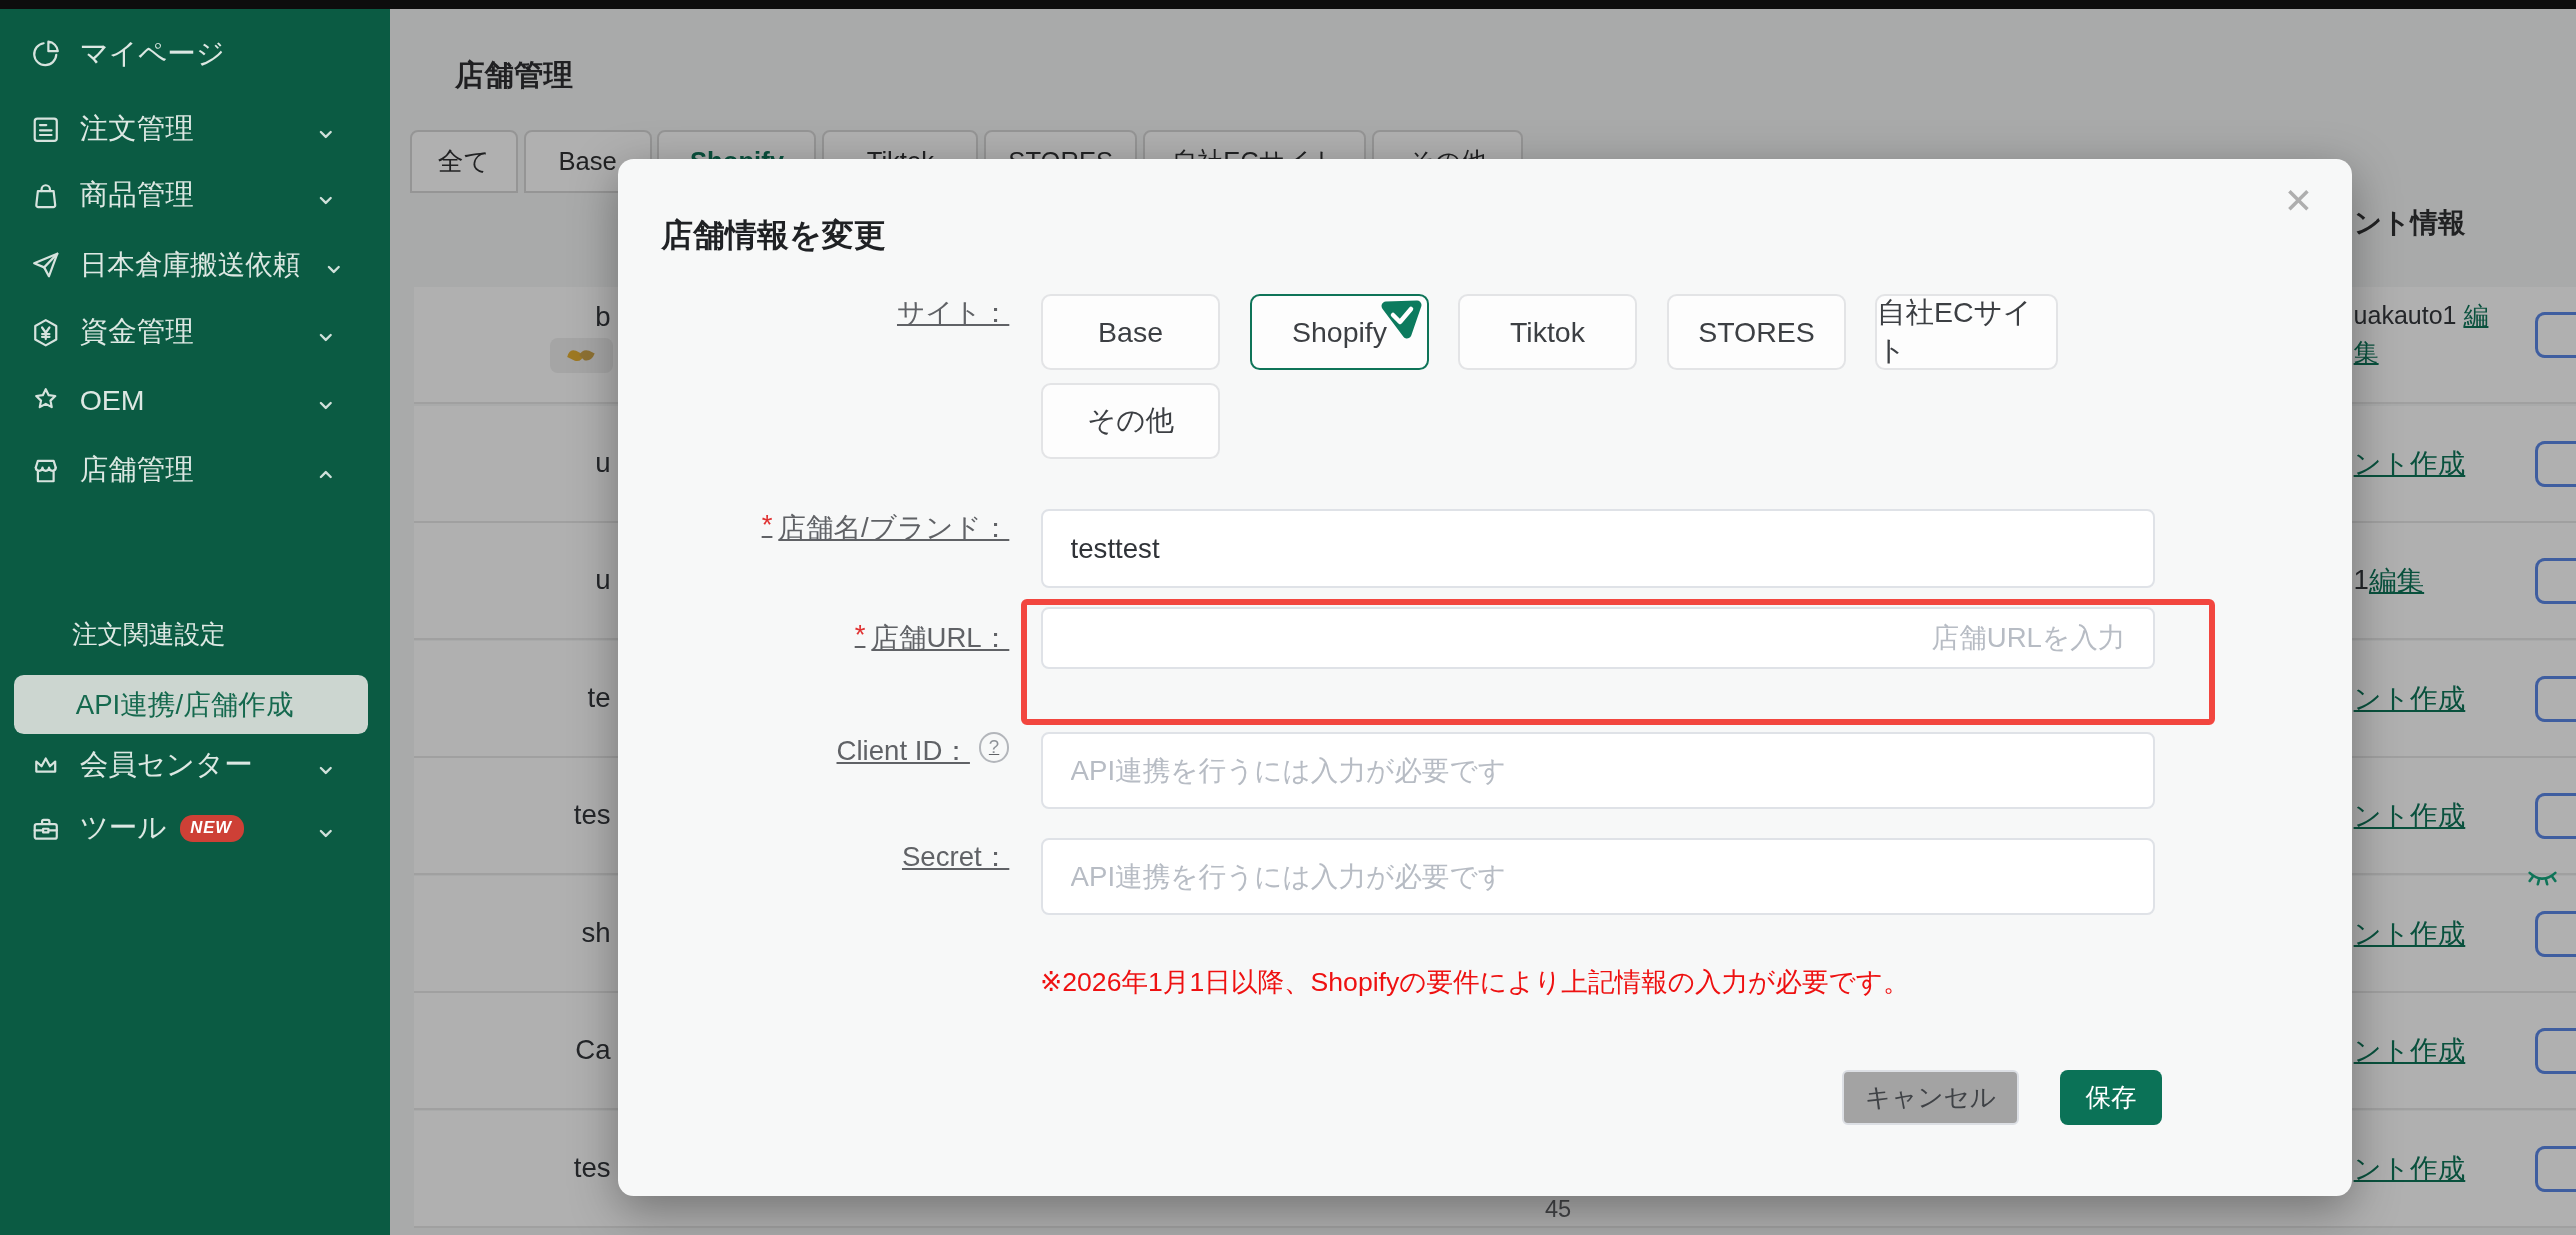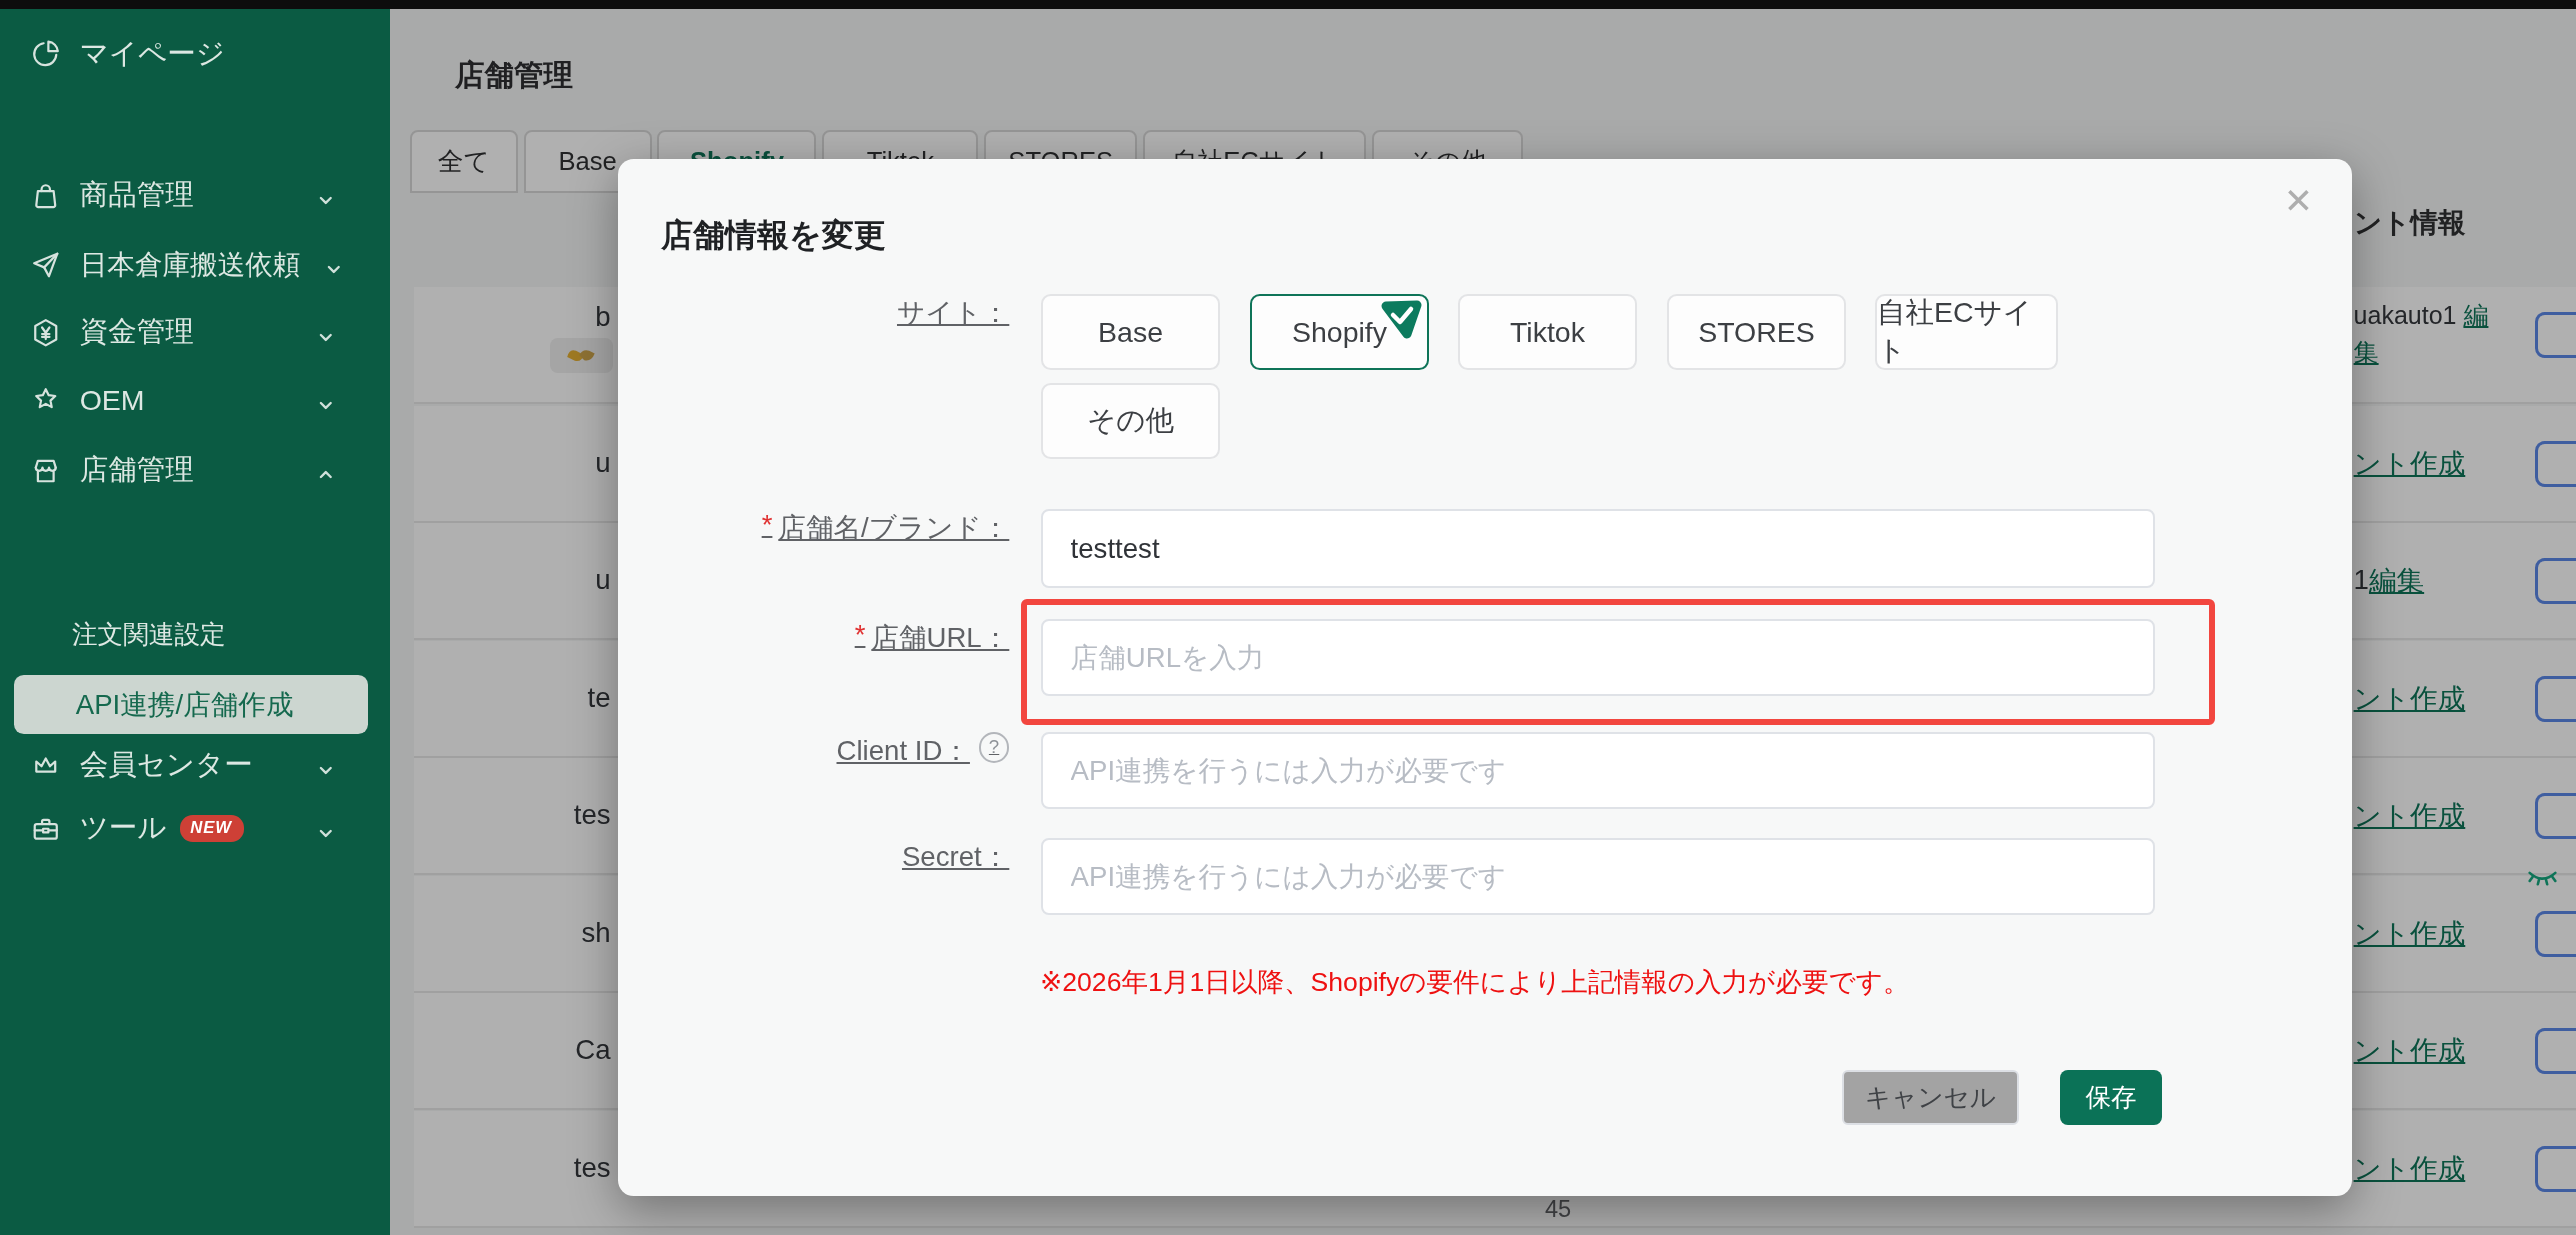--- a/index.html
+++ b/index.html
@@ -67,20 +67,30 @@
 <div class="topbar"></div>
 
 <aside class="sidebar">
   <div class="nav-item" style="top:14.8px">
     <span class="nicon"><svg class="glyph" viewBox="0 0 30 30">
           <path d="M13 5 A10.5 10.5 0 1 0 25 16"></path>
           <path d="M17.5 3.5 A10 10 0 0 1 26.5 12.5 L17.5 12.5 Z"></path>
         </svg></span>
     <span class="nlabel">マイページ</span>
   </div>
+  <div class="nav-item" style="top:90px">
+    <span class="nicon"><svg class="glyph" viewBox="0 0 30 30">
+          <rect x="4.5" y="4.5" width="21" height="21" rx="2.5"></rect>
+          <path d="M9.5 10.5 h6 M9.5 15.5 h11 M9.5 20 h11"></path>
+        </svg></span>
+    <span class="nlabel">注文管理</span>
+    <span class="chev"><svg viewBox="0 0 22 22">
+          <polyline points="6,9 11,14 16,9"></polyline>
+        </svg></span>
+  </div>
   <div class="nav-item" style="top:156px">
     <span class="nicon"><svg class="glyph" viewBox="0 0 30 30">
           <path d="M7.5 10.5 h15 l1.5 13.5 a1.8 1.8 0 0 1 -1.8 1.8 h-14.4 a1.8 1.8 0 0 1 -1.8 -1.8 Z"></path>
           <path d="M11 10.5 V9 a4 4 0 0 1 8 0 v1.5"></path>
         </svg></span>
     <span class="nlabel">商品管理</span>
     <span class="chev"><svg viewBox="0 0 22 22">
           <polyline points="6,9 11,14 16,9"></polyline>
         </svg></span>
   </div>
@@ -268,21 +278,21 @@
   <div class="flabel" style="top:350px; height:79px">
     <span class="req">*</span>
     <span>店舗名/ブランド：</span>
   </div>
   <input class="minput" style="top: 350px; height: 79px;" value="testtest">
 
   <div class="flabel" style="top:460px; height:77px">
     <span class="req">*</span>
     <span>店舗URL：</span>
   </div>
-  <input class="minput" style="top: 460px; height: 77px;" placeholder="店舗URLを入力">
+  <input class="minput" style="top: 448px; height: 62px; text-align: right;" placeholder="店舗URLを入力">
   <div class="annotation-red"></div>
 
   <div class="flabel" style="top:573px; height:77px">
     <span>Client ID：</span>
     <span class="help-circle">?</span>
   </div>
   <input class="minput" style="top: 573px; height: 77px;" placeholder="API連携を行うには入力が必要です">
 
   <div class="flabel" style="top:679px; height:77px">
     <span>Secret：</span>

